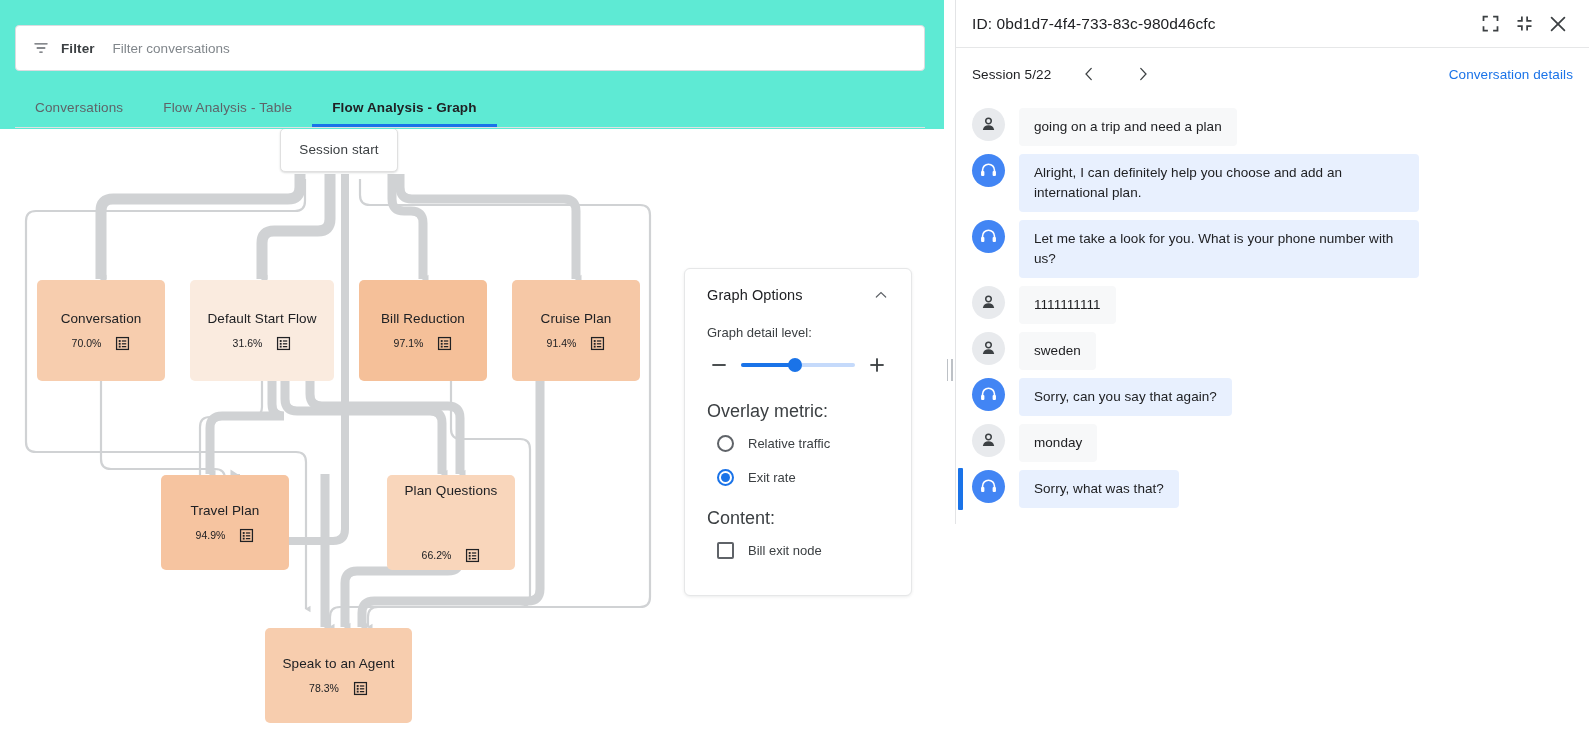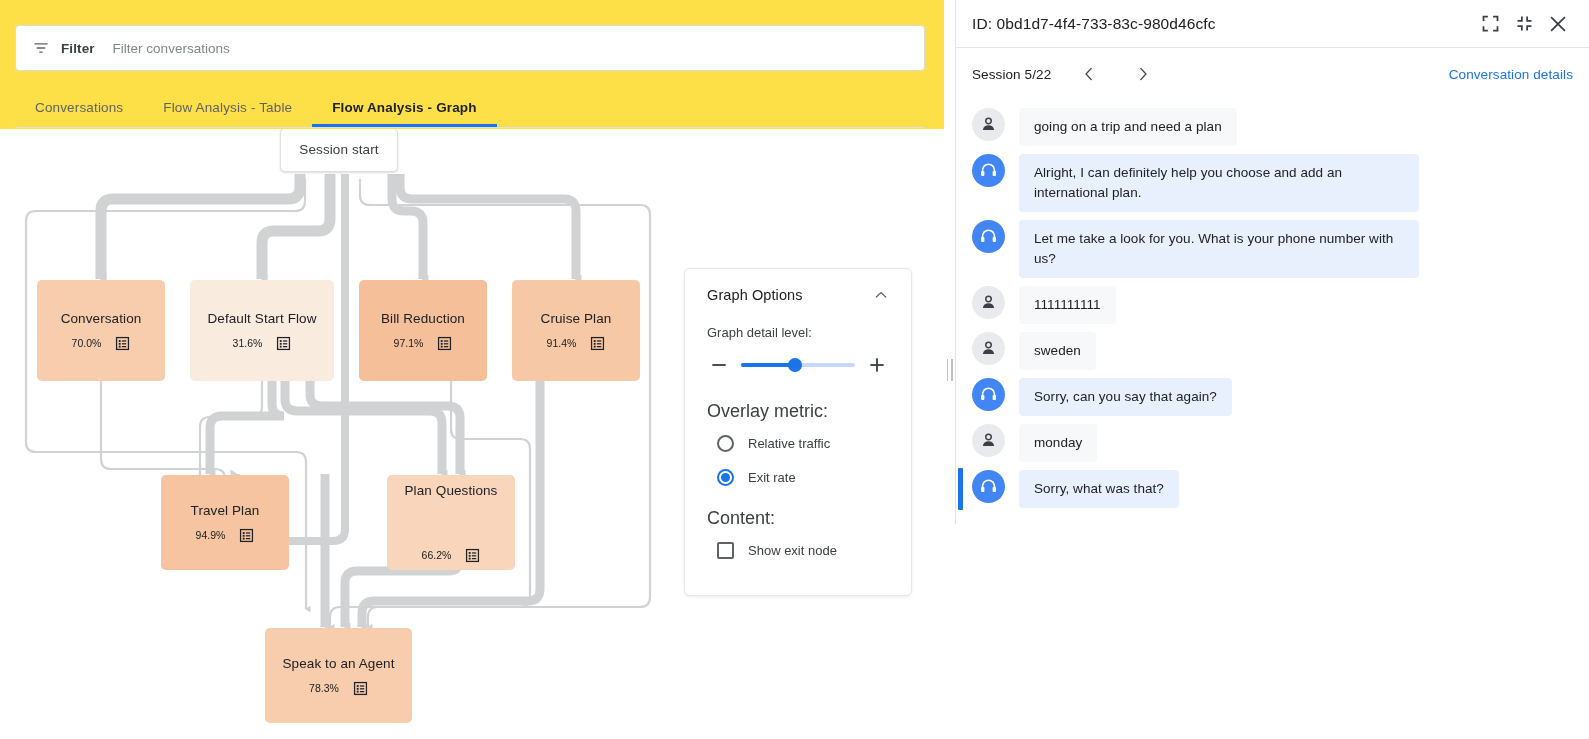--- a/index.html
+++ b/index.html
@@ -10,21 +10,21 @@
     background: #ffffff;
     font-family: "Liberation Sans", sans-serif;
     color: #202124;
   }
   #app { position: relative; width: 1589px; height: 739px; display: flex; }
 
   
   .left-pane {
     position: relative;
     width: 945px; height: 739px;
-    background: #fde047;
+    background: #5eead4;
     border-right: 1px solid #e3e4e6;
     overflow: hidden;
   }
 
   .filter-bar {
     position: absolute;
     left: 15px; top: 25px;
     width: 910px; height: 46px;
     border: 1px solid #dadce0;
     border-radius: 4px;
@@ -427,21 +427,21 @@
           <span class="ctrl-label">Relative traffic</span>
         </div>
         <div class="radio-row">
           <span class="radio checked"></span>
           <span class="ctrl-label">Exit rate</span>
         </div>
 
         <div class="opt-sublabel">Content:</div>
         <div class="check-row">
           <span class="checkbox"></span>
-          <span class="ctrl-label">Show exit node</span>
+          <span class="ctrl-label">Bill exit node</span>
         </div>
       </div>
 
     </div>
   </div>
 
   <div class="splitter">
     <span class="splitter-grip">
         <span></span>
         <span></span>

